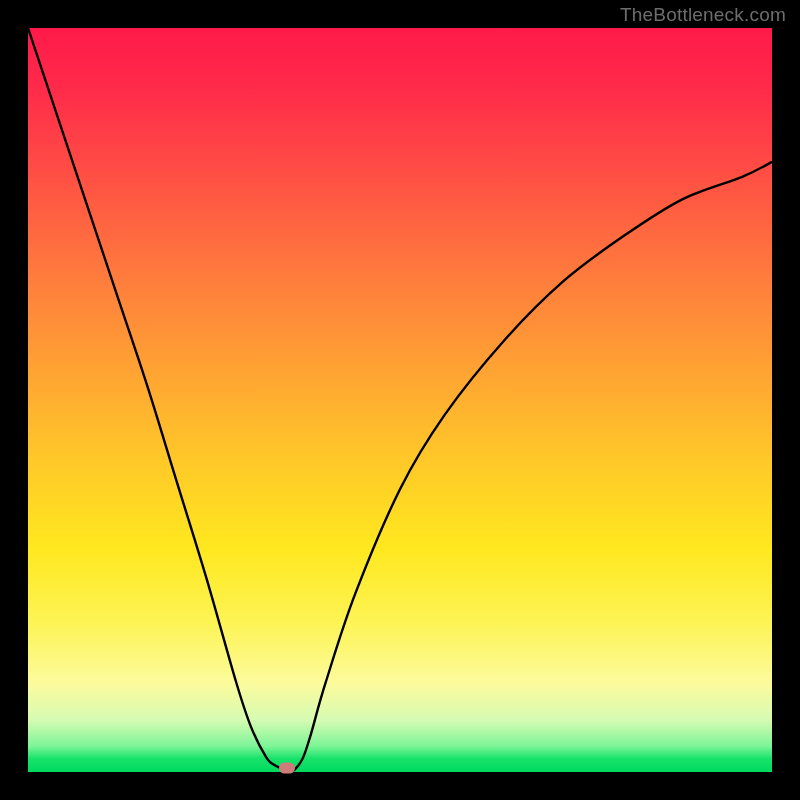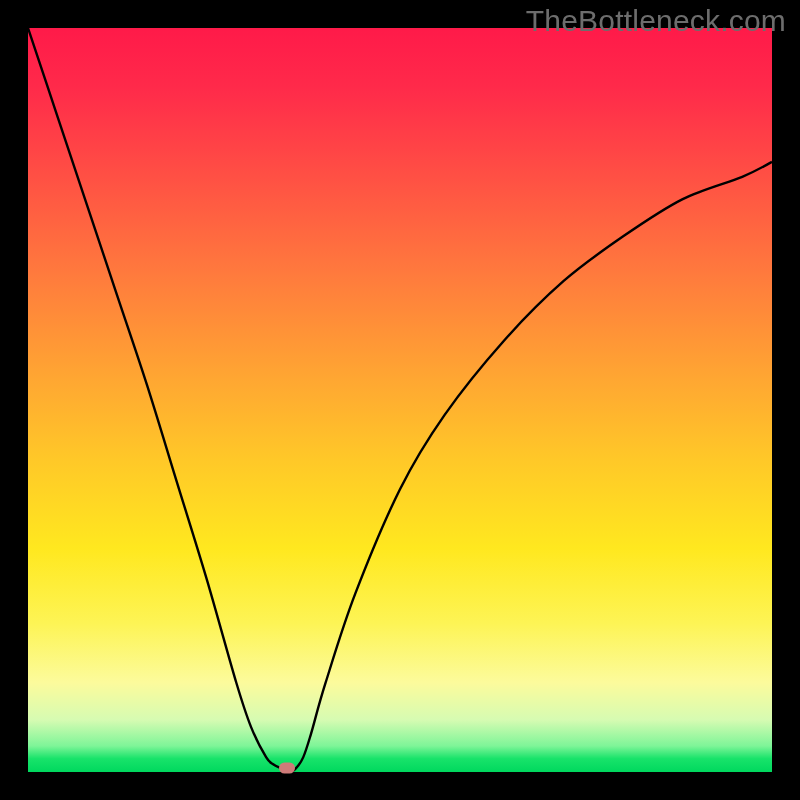--- a/index.html
+++ b/index.html
@@ -15,21 +15,21 @@
     position: relative;
     width: 800px;
     height: 800px;
     background: #000;
   }
   .watermark {
     position: absolute;
     top: 4px;
     right: 14px;
     color: #6d6d6d;
-    font-size: 30px;
+    font-size: 19px;
     font-weight: 500;
     letter-spacing: 0.2px;
     z-index: 10;
   }
   .plot {
     position: absolute;
     left: 28px;
     top: 28px;
     width: 744px;
     height: 744px;

